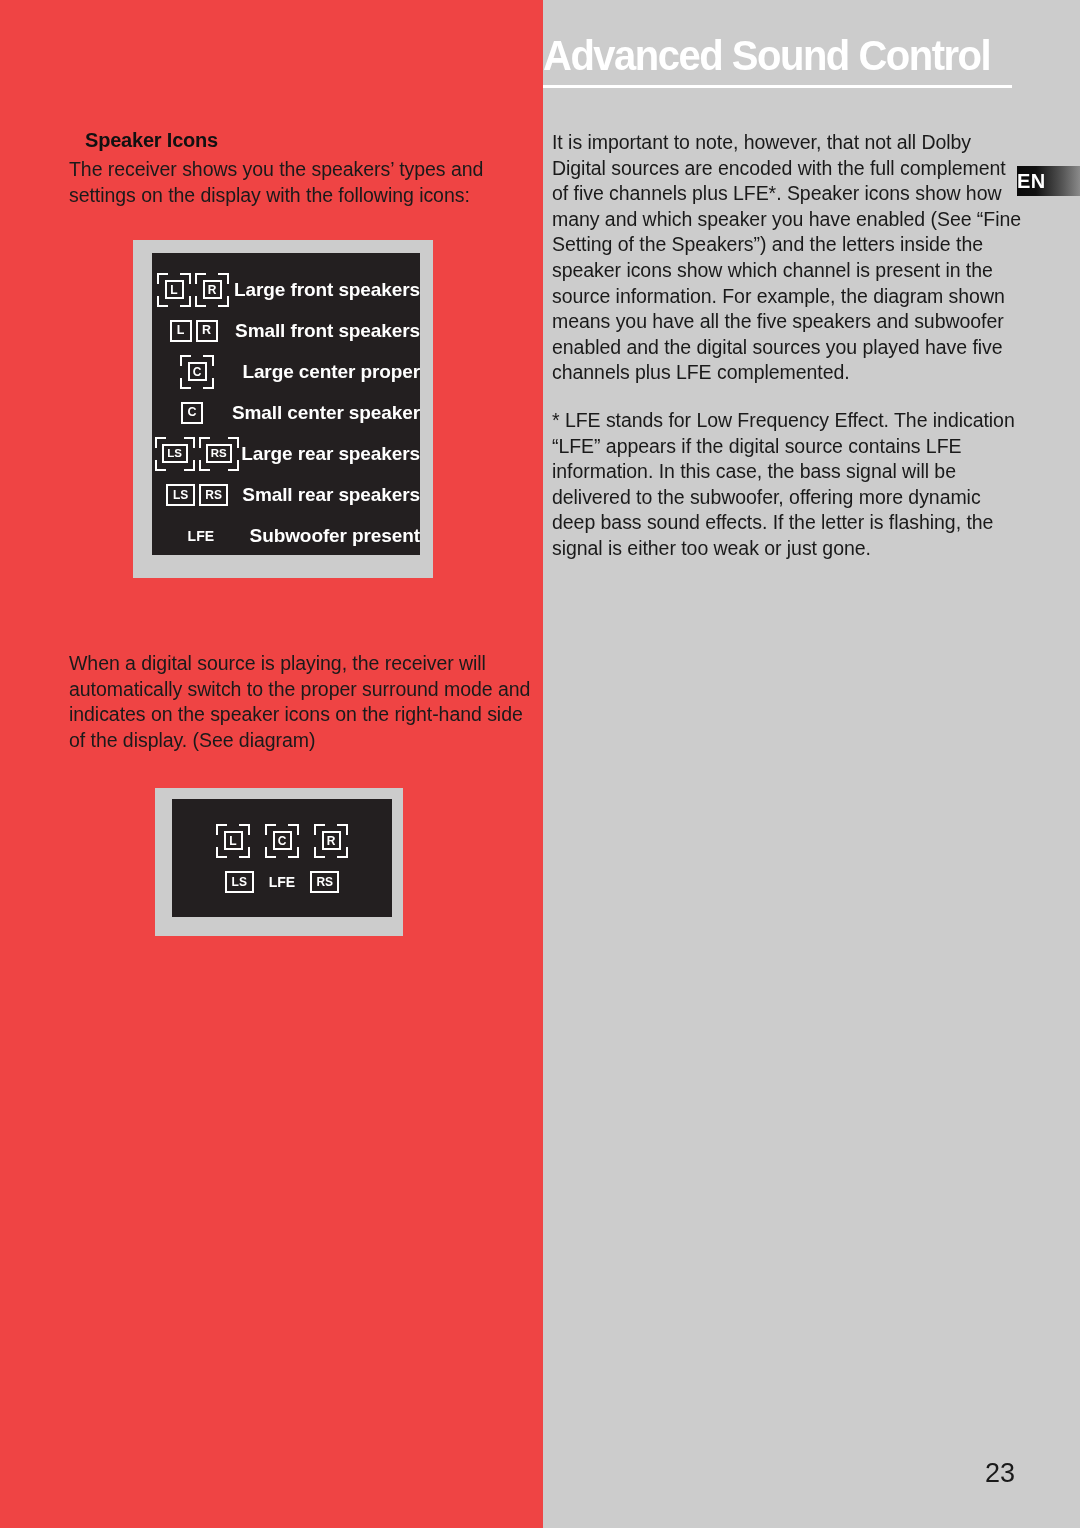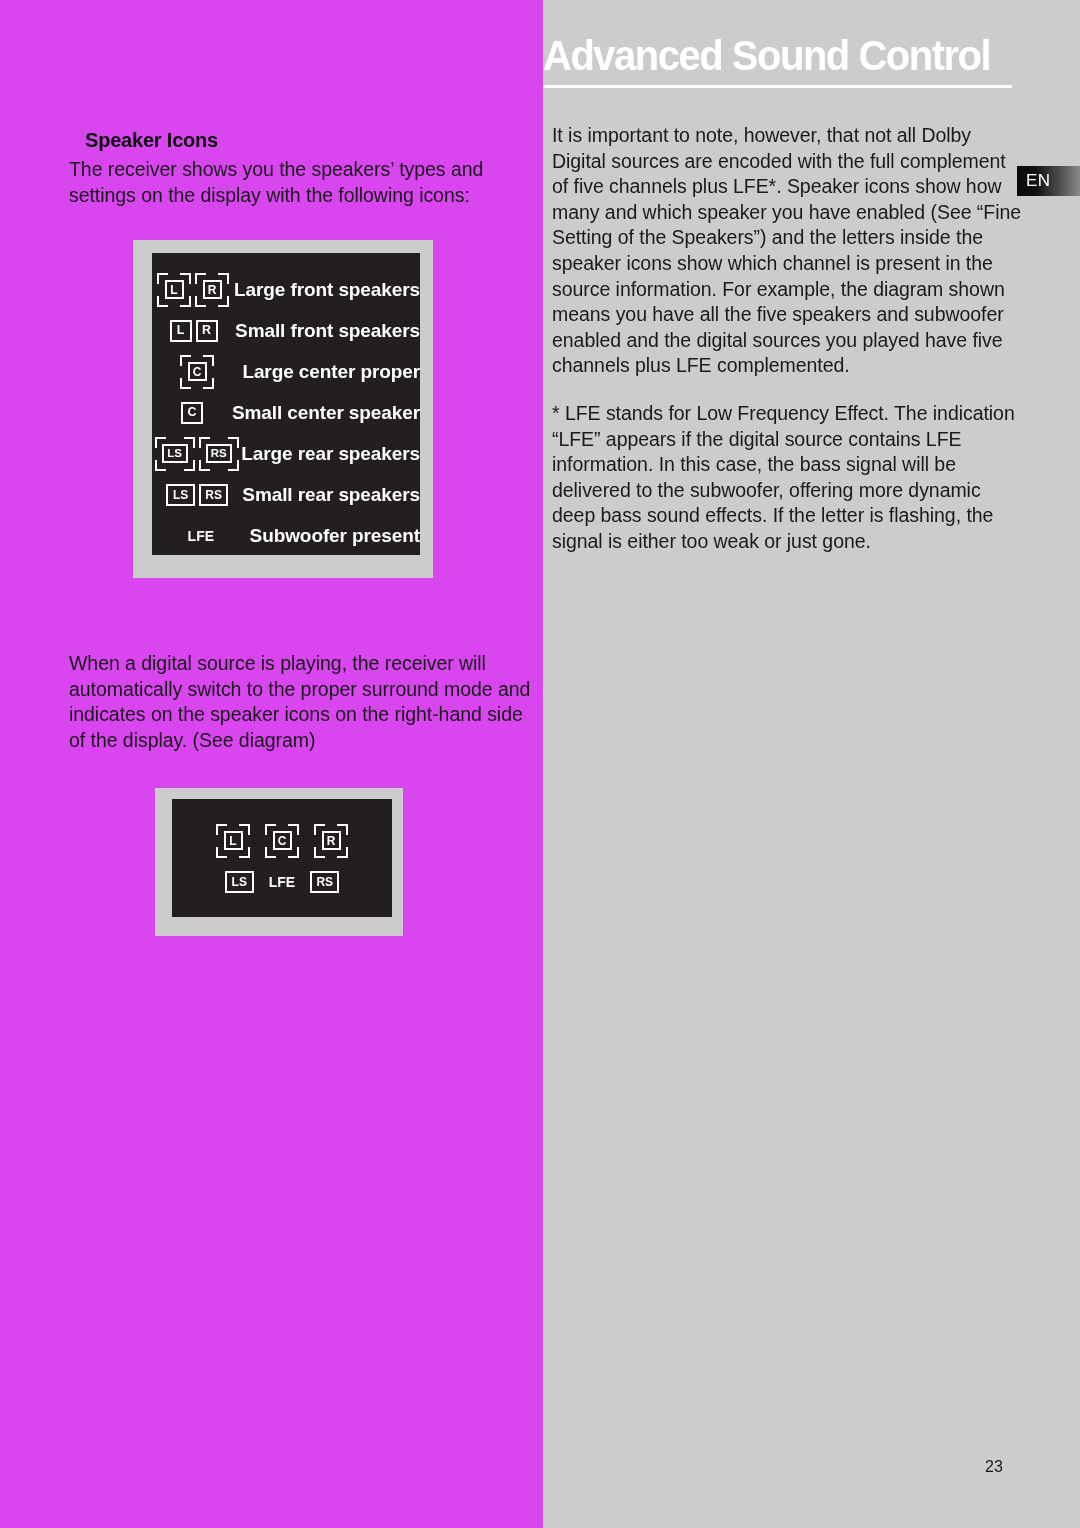--- a/index.html
+++ b/index.html
@@ -13,21 +13,21 @@
     font-family: "Liberation Sans", sans-serif;
     position: relative;
     overflow: hidden;
     -webkit-font-smoothing: antialiased;
   }
 
   
   .page {
     position: absolute;
     inset: 0;
-    background: #d946ef;
+    background: #ef4444;
   }
   .right-panel {
     position: absolute;
     left: 543px;
     top: 0;
     width: 537px;
     height: 1528px;
     background: #cccccc;
   }
 
@@ -58,40 +58,39 @@
 
   
   .en-badge {
     position: absolute;
     left: 1017px;
     top: 166px;
     width: 63px;
     height: 30px;
     background: linear-gradient(to right, #0a0a0a 0%, #111111 30%, #555555 72%, #8a8a8a 100%);
     color: #ffffff;
-    font-size: 17px;
-    font-weight: normal;
+    font-size: 20px;
+    font-weight: bold;
     letter-spacing: 0.4px;
     display: flex;
     align-items: center;
-    padding-left: 9px;
     box-sizing: border-box;
   }
 
   
   .col-left {
     position: absolute;
     left: 69px;
     top: 128px;
     width: 462px;
   }
   .col-right {
     position: absolute;
     left: 552px;
-    top: 123px;
+    top: 130px;
     width: 470px;
   }
 
   h2.section-head {
     font-size: 20px;
     font-weight: bold;
     color: #111111;
     margin: 0 0 4px 16px;
     letter-spacing: -0.2px;
     line-height: 1.25;
@@ -263,21 +262,21 @@
     justify-content: center;
     gap: 15px;
   }
   .d2-row.bottom { gap: 14px; }
 
   
   .page-number {
     position: absolute;
     left: 985px;
     top: 1458px;
-    font-size: 16px;
+    font-size: 27px;
     color: #1a1a1a;
     font-weight: normal;
   }
 </style>
 </head>
 <body>
 
 <div class="page">
 
   <div class="right-panel"></div>

